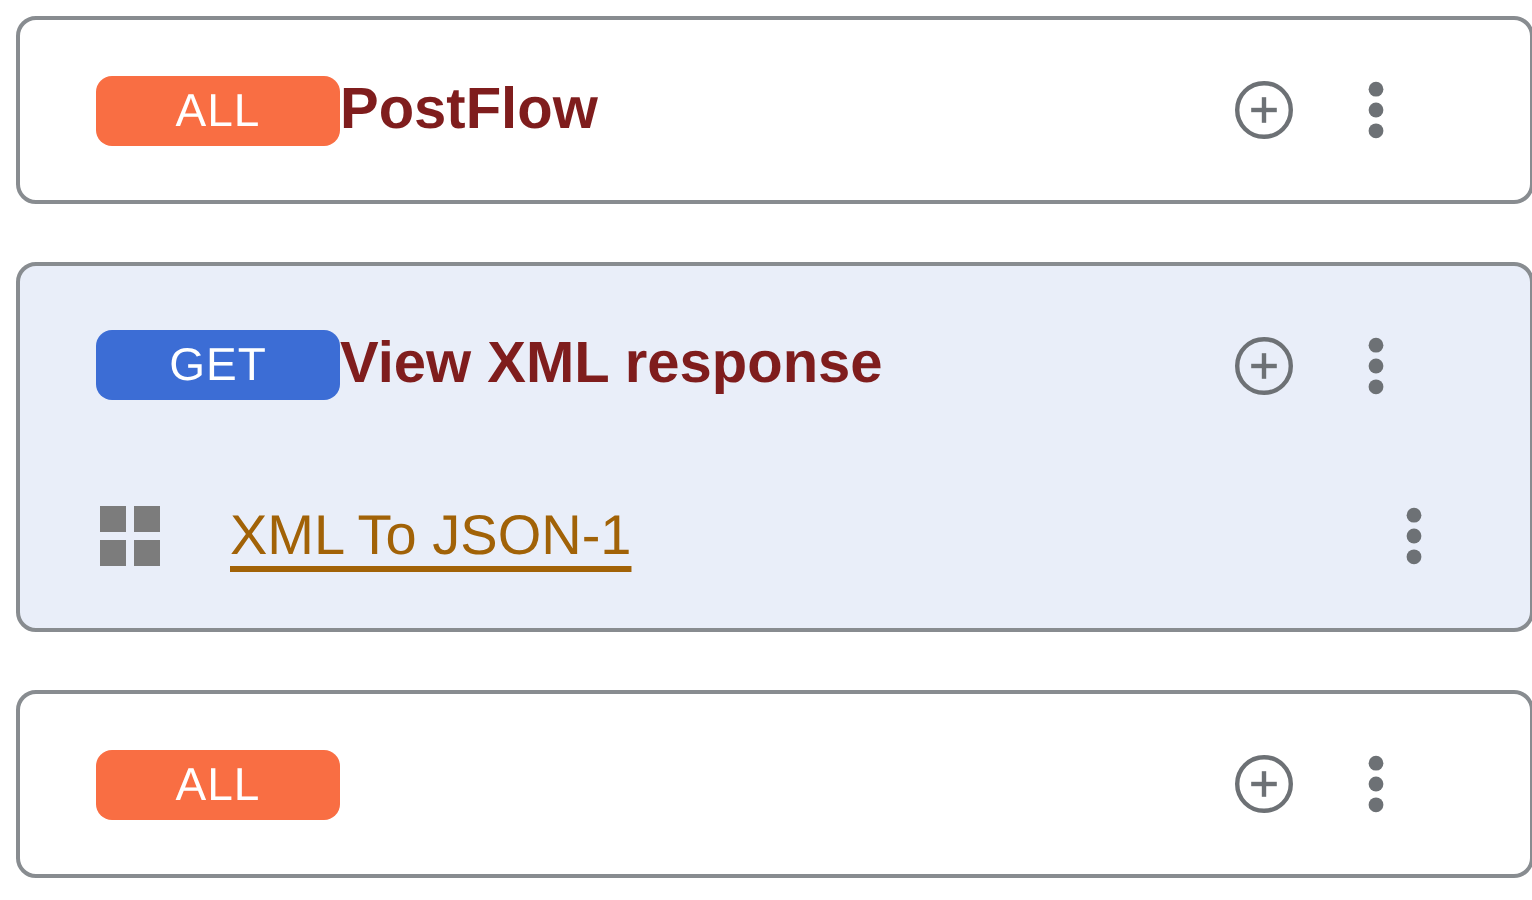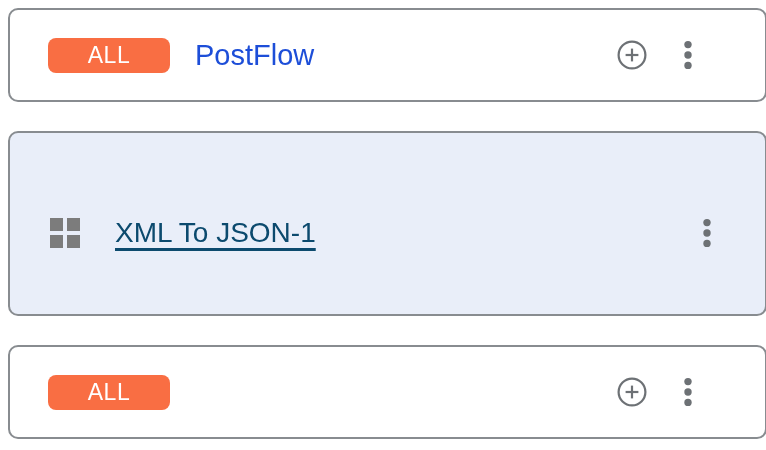--- a/index.html
+++ b/index.html
@@ -46,24 +46,23 @@
     width: 122px;
     height: 35px;
     border-radius: 8px;
     color: #ffffff;
     font-size: 23px;
     font-weight: 400;
     letter-spacing: 0.5px;
     flex: 0 0 auto;
   }
   .flow-title {
-    margin-left: 25px;
     font-size: 29px;
-    font-weight: 400;
-    color: #1d4ed8;
+    font-weight: 700;
+    color: #7f1d1d;
     white-space: nowrap;
   }
   .icon-btn {
     background: none;
     border: none;
     padding: 0;
     width: 30px;
     height: 30px;
     display: inline-flex;
     align-items: center;
@@ -87,21 +86,21 @@
     grid-template-columns: 13px 13px;
     grid-template-rows: 13px 13px;
     gap: 4px;
     flex: 0 0 auto;
   }
   .grid-icon span { background: #7c7c7c; }
   .policy-link {
     margin-left: 35px;
     font-size: 28px;
     font-weight: 400;
-    color: #0c4a6e;
+    color: #a16207;
     text-decoration: underline;
     text-decoration-thickness: 3px;
     text-underline-offset: 6px;
     cursor: pointer;
     white-space: nowrap;
   }
   .policy-row .kebab-btn { margin-left: auto; }
   svg { display: block; }
 </style>
 </head>
@@ -128,20 +127,42 @@
             <circle cx="15" cy="4.6" r="3.7" fill="#6d7175"></circle>
             <circle cx="15" cy="15" r="3.7" fill="#6d7175"></circle>
             <circle cx="15" cy="25.4" r="3.7" fill="#6d7175"></circle>
           </svg>
         </span>
       </button>
     </div>
   </section>
 
   <section class="flow-card selected">
+    <div class="flow-header">
+      <span class="badge" style="background-color: rgb(60, 109, 213);">GET</span>
+      <span class="flow-title">View XML response</span>
+      <button class="icon-btn add-btn">
+        <span>
+          <svg width="30" height="30" viewBox="0 0 30 30">
+            <circle cx="15" cy="15" r="13.4" fill="none" stroke="#6d7175" stroke-width="2.2"></circle>
+            <line x1="15" y1="8.6" x2="15" y2="21.4" stroke="#6d7175" stroke-width="2.2"></line>
+            <line x1="8.6" y1="15" x2="21.4" y2="15" stroke="#6d7175" stroke-width="2.2"></line>
+          </svg>
+        </span>
+      </button>
+      <button class="icon-btn kebab-btn">
+        <span>
+          <svg width="30" height="30" viewBox="0 0 30 30">
+            <circle cx="15" cy="4.6" r="3.7" fill="#6d7175"></circle>
+            <circle cx="15" cy="15" r="3.7" fill="#6d7175"></circle>
+            <circle cx="15" cy="25.4" r="3.7" fill="#6d7175"></circle>
+          </svg>
+        </span>
+      </button>
+    </div>
     <div class="policy-row">
       <span class="grid-icon">
         <span></span>
           <span></span>
           <span></span>
           <span></span>
       </span>
       <a class="policy-link">XML To JSON-1</a>
       <button class="icon-btn kebab-btn">
         <span>

